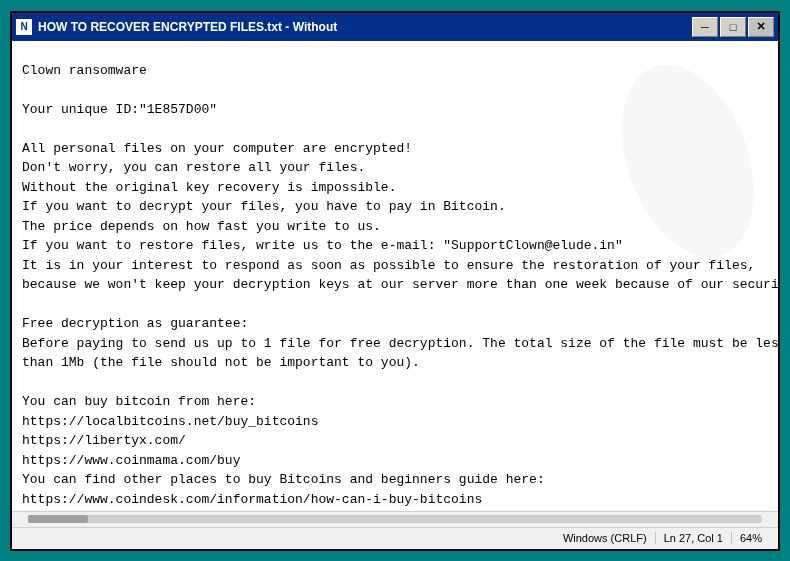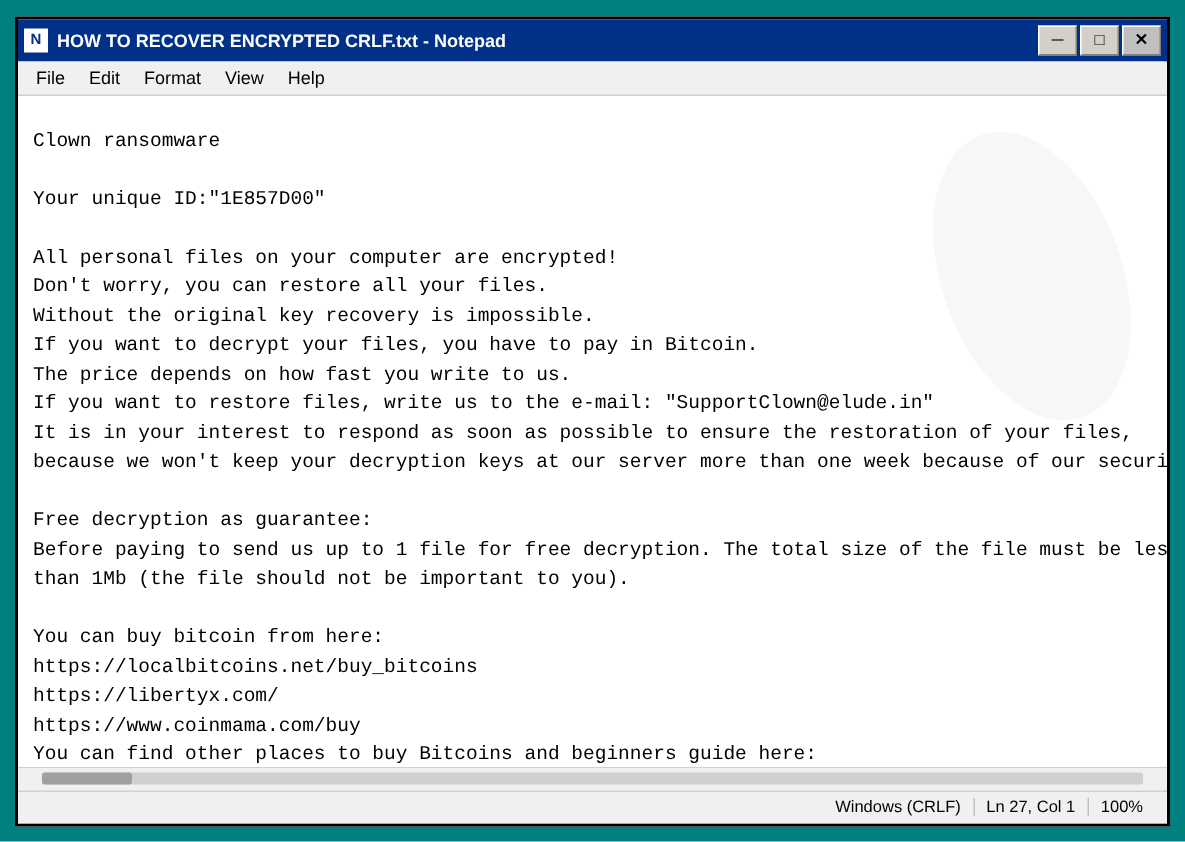--- a/index.html
+++ b/index.html
@@ -187,35 +187,28 @@
   </style>
 </head>
 <body>
 
 <div class="window">
 
   <div class="title-bar">
     <div class="title-bar-icon">
       <span>N</span>
     </div>
-    <span class="title-bar-text">HOW TO RECOVER ENCRYPTED CRLF.txt - Notepad</span>
+    <span class="title-bar-text">HOW TO RECOVER ENCRYPTED FILES.txt - Without</span>
     <div class="title-bar-controls">
       <div class="title-bar-btn">─</div>
       <div class="title-bar-btn">□</div>
       <div class="title-bar-btn close">✕</div>
     </div>
   </div>
 
-  <div class="menu-bar">
-    <span class="menu-item">File</span>
-    <span class="menu-item">Edit</span>
-    <span class="menu-item">Format</span>
-    <span class="menu-item">View</span>
-    <span class="menu-item">Help</span>
-  </div>
 
   <div class="editor-area">
     <div class="text-content">Clown ransomware
 
 Your unique ID:"1E857D00"
 
 All personal files on your computer are encrypted!
 Don't worry, you can restore all your files.
 Without the original key recovery is impossible.
 If you want to decrypt your files, you have to pay in Bitcoin.
@@ -244,16 +237,16 @@
   <div class="scrollbar-h">
     <div class="scrollbar-h-track">
       <div class="scrollbar-h-thumb"></div>
     </div>
   </div>
 
   <div class="status-bar">
     <div class="status-segment"></div>
     <div class="status-segment">Windows (CRLF)</div>
     <div class="status-segment">Ln 27, Col 1</div>
-    <div class="status-segment">100%</div>
+    <div class="status-segment">64%</div>
   </div>
 
 </div>
 
 </body></html>

